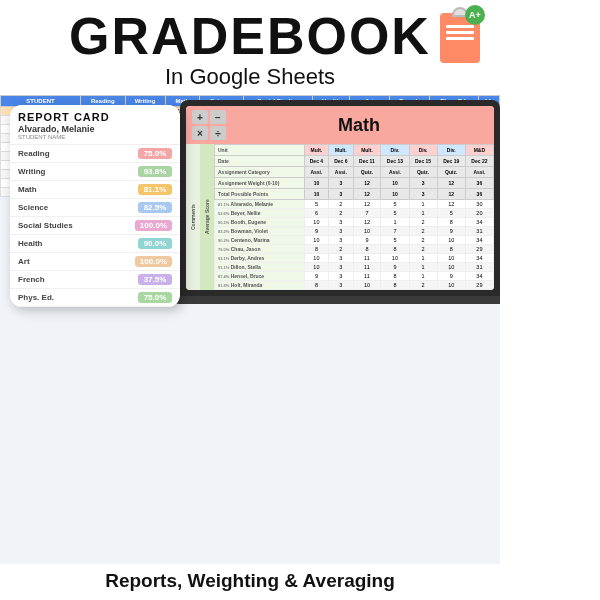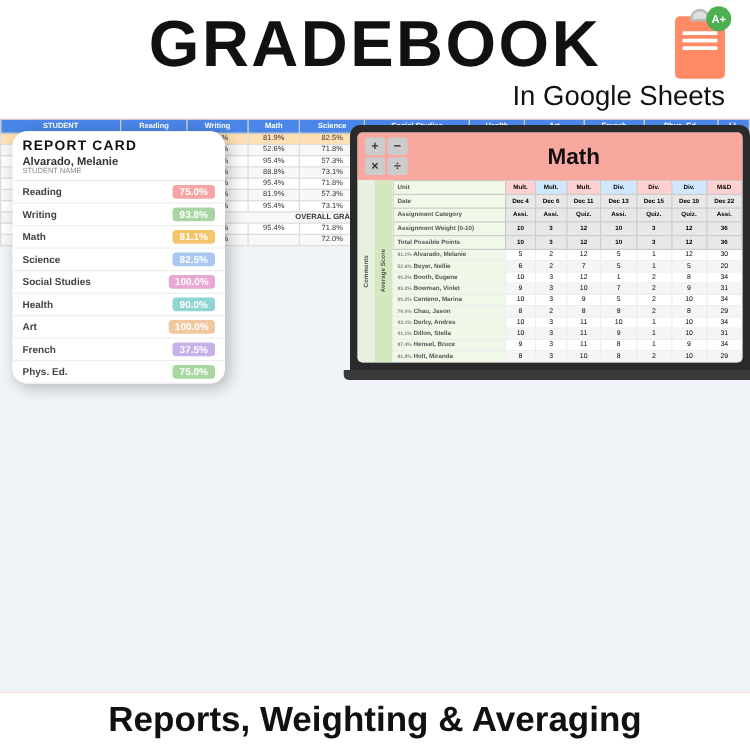--- a/index.html
+++ b/index.html
@@ -6,26 +6,26 @@
     body {
       width: 600px;
       height: 600px;
       overflow: hidden;
       background: #ffffff;
       font-family: Arial, sans-serif;
     }
 
     
     .container {
-      width: 600px;
+      width: 500px;
       height: 600px;
       display: flex;
       flex-direction: column;
       align-items: center;
-      background: #fca5a5;
+      background: #ec4899;
       padding: 0;
     }
 
     
     .top-section {
       width: 100%;
       background: #ffffff;
       padding: 10px 20px 5px 20px;
       text-align: center;
     }
@@ -36,21 +36,20 @@
       color: #111111;
       line-height: 1;
       letter-spacing: 2px;
     }
 
     .title-google-sheets {
       font-size: 22px;
       font-weight: 400;
       color: #111111;
       margin-top: 2px;
-      text-align: right;
     }
 
     
     .middle-section {
       width: 100%;
       flex: 1;
       position: relative;
       overflow: hidden;
     }
 
@@ -286,21 +285,21 @@
 
     
     .bottom-section {
       width: 100%;
       padding: 6px 20px 8px 20px;
       text-align: center;
       background: #ffffff;
     }
 
     .bottom-title {
-      font-size: 28px;
+      font-size: 19px;
       font-weight: 900;
       color: #111111;
     }
 
     
     .clipboard-icon {
       position: absolute;
       top: -5px;
       right: 5px;
       width: 50px;

